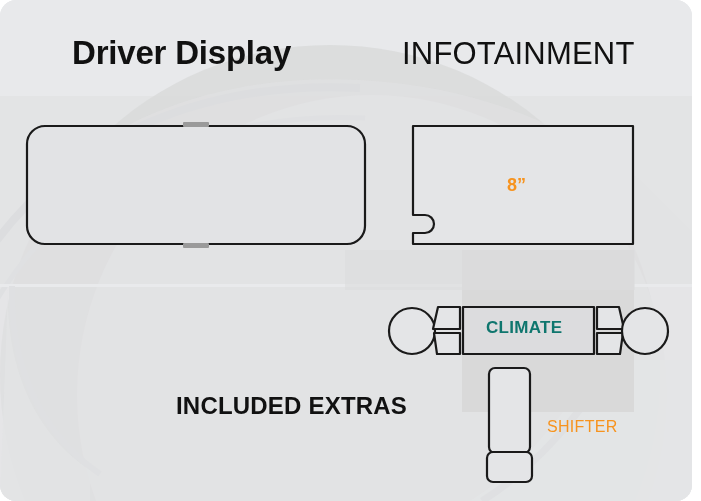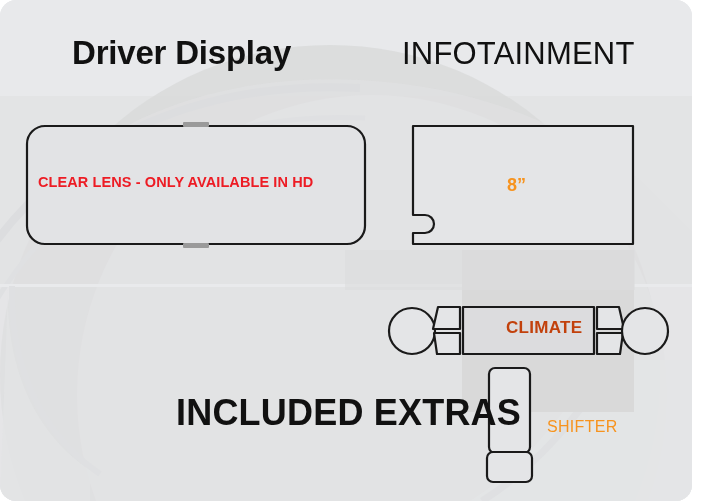--- a/index.html
+++ b/index.html
@@ -40,46 +40,46 @@
     left: 402px;
     top: 36px;
     font-size: 31px;
     font-weight: normal;
     color: #111111;
     letter-spacing: 0.2px;
   }
   #included-extras-title {
     left: 176px;
     top: 392px;
-    font-size: 36px;
+    font-size: 24px;
     font-weight: bold;
     color: #111111;
     letter-spacing: 0.2px;
   }
   #clear-lens-note {
     left: 38px;
     top: 174px;
     font-size: 14.5px;
     font-weight: bold;
     color: #ed1c24;
     letter-spacing: 0.1px;
   }
   #infotainment-size-label {
     left: 507px;
     top: 175px;
     font-size: 18px;
     font-weight: bold;
     color: #f7931e;
   }
   #climate-label {
-    left: 506px;
+    left: 486px;
     top: 318px;
     font-size: 17px;
     font-weight: bold;
-    color: #c2410c;
+    color: #0f766e;
     letter-spacing: 0.3px;
   }
   #shifter-label {
     left: 547px;
     top: 418px;
     font-size: 16px;
     font-weight: normal;
     color: #f7931e;
     letter-spacing: 0.3px;
   }
@@ -159,21 +159,20 @@
       <rect x="487" y="452" width="45" height="30" rx="6" ry="6" fill="#e4e5e7"></rect>
     </g>
   </svg>
 
   <div class="label" id="driver-display-title">Driver Display</div>
 
   <div class="label" id="infotainment-title">INFOTAINMENT</div>
 
   <div class="label" id="included-extras-title">INCLUDED EXTRAS</div>
 
-  <div class="label" id="clear-lens-note">CLEAR LENS - ONLY AVAILABLE IN HD</div>
 
   <div class="label" id="infotainment-size-label">8”</div>
 
   <div class="label" id="climate-label">CLIMATE</div>
 
   <div class="label" id="shifter-label">SHIFTER</div>
 
 </div>
 
 </body></html>

